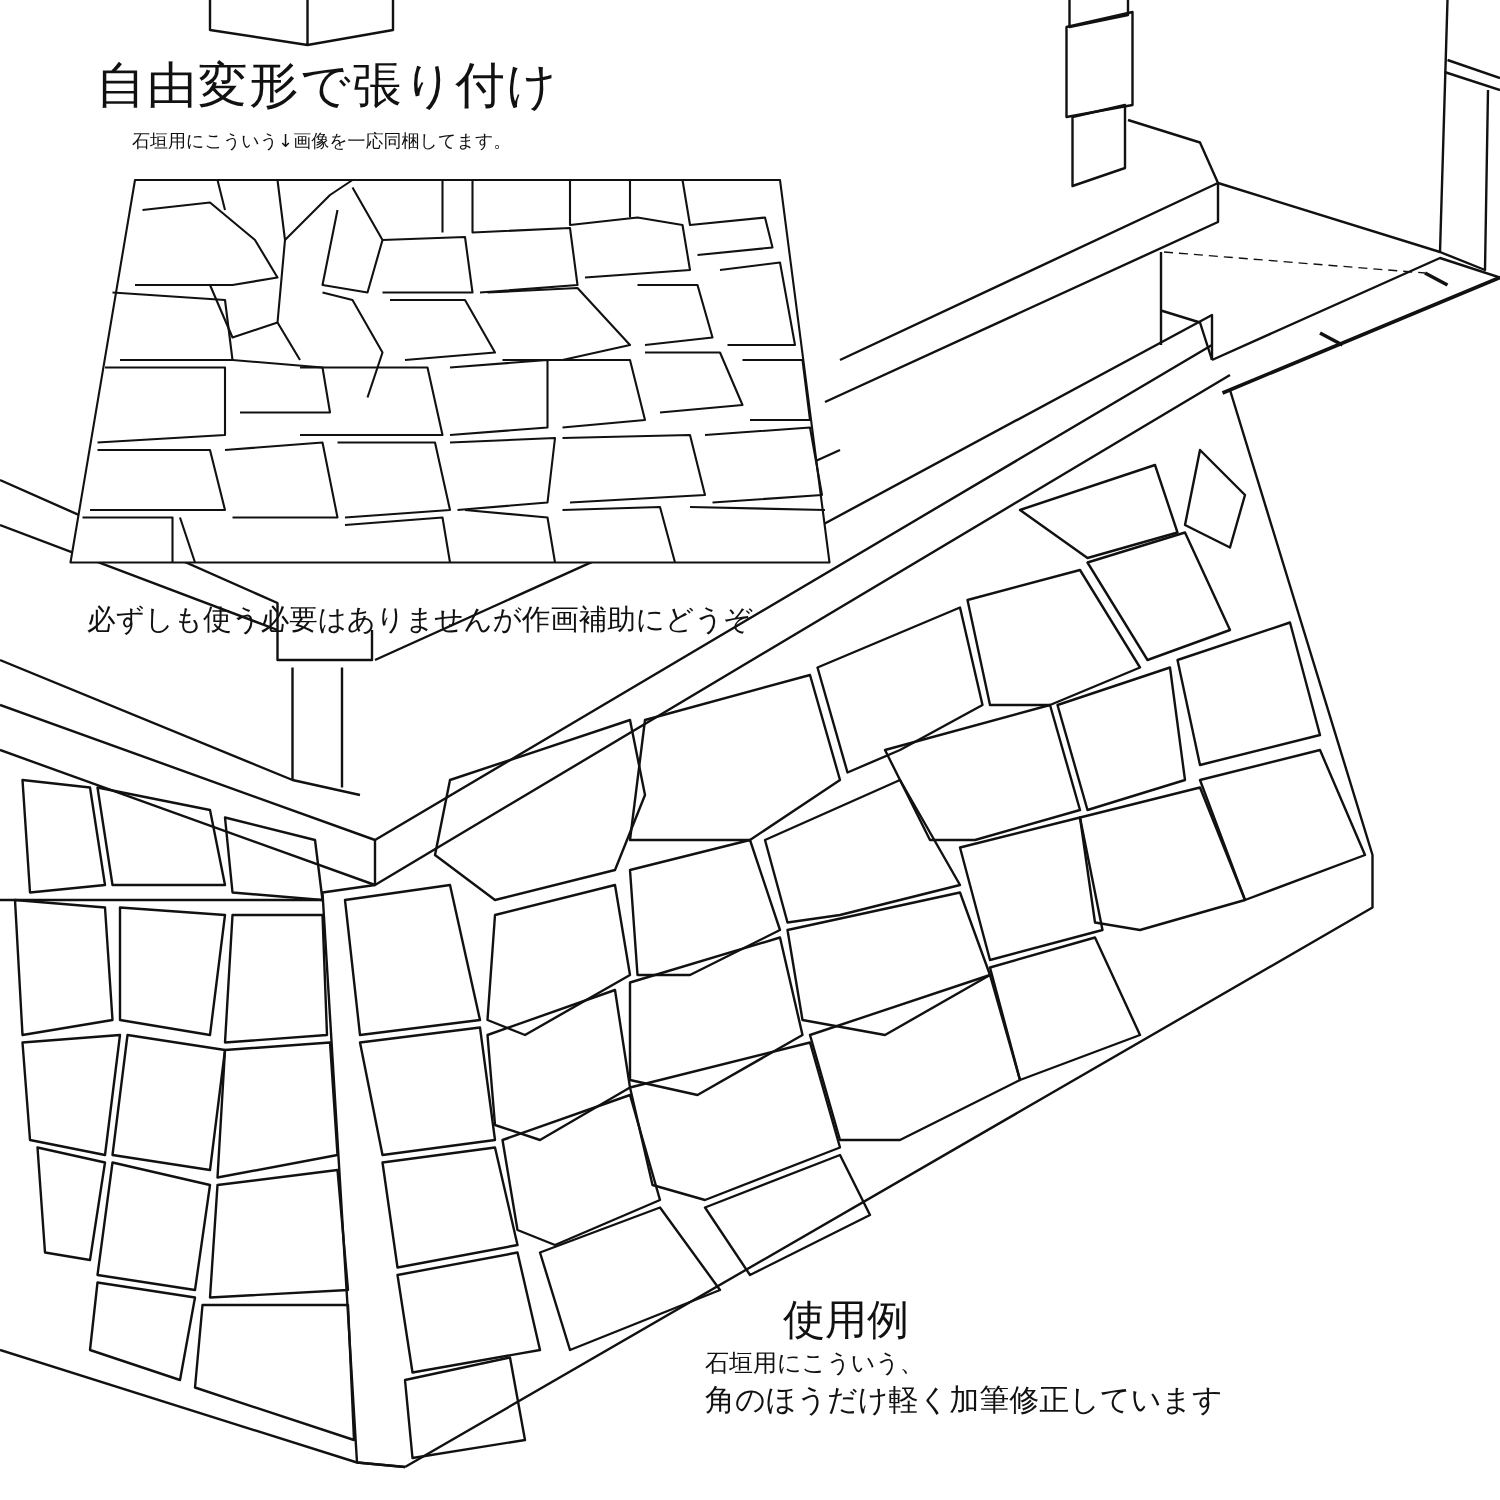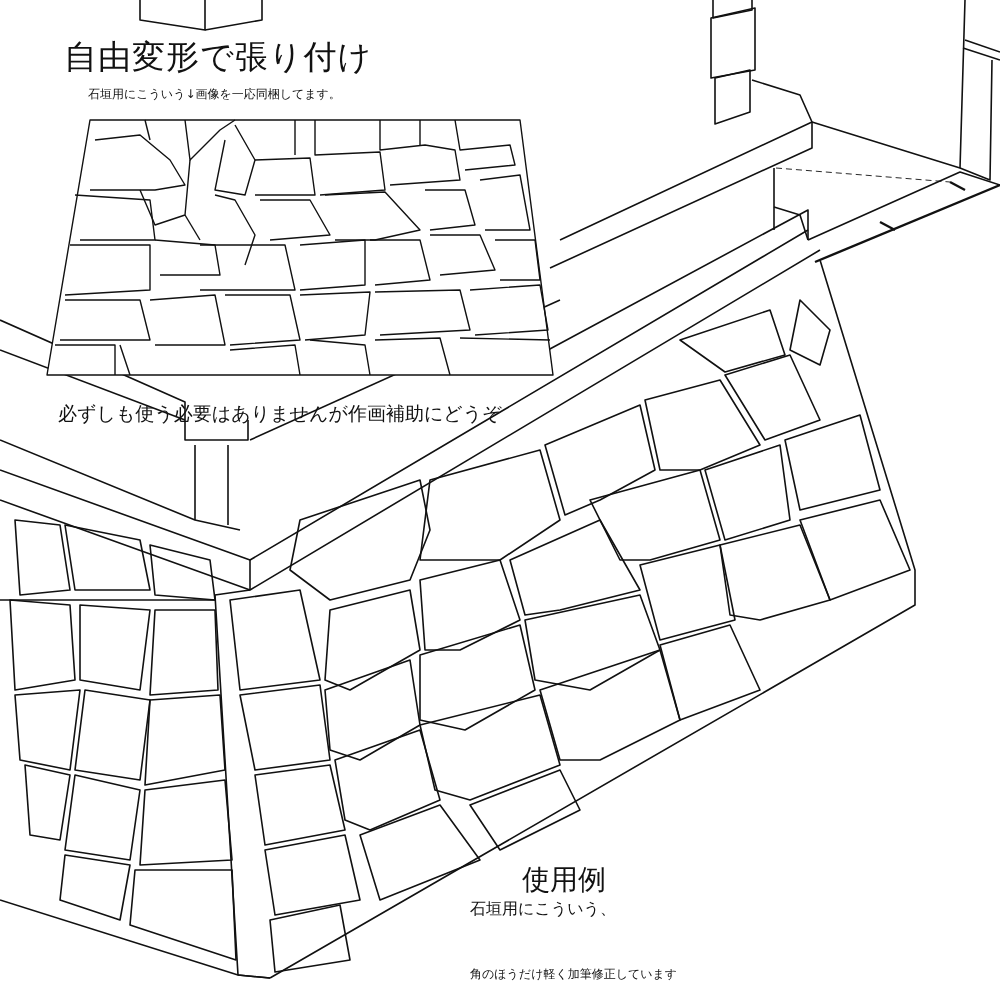--- a/index.html
+++ b/index.html
@@ -4,21 +4,21 @@
 <style>
   html,body{margin:0;padding:0;background:#fff;}
   body{width:1000px;height:1000px;position:relative;overflow:hidden;font-family:"DejaVu Sans",sans-serif;color:#111;}
   svg.art{position:absolute;left:0;top:0;width:1000px;height:1000px;}
   .txt{position:absolute;white-space:nowrap;background:transparent;line-height:1.15;}
   .title{left:64px;top:38px;font-size:33px;letter-spacing:1px;}
   .sub1{left:88px;top:88px;font-size:12px;}
   .sub2{left:58px;top:403px;font-size:19px;}
   .ex-title{left:522px;top:848px;font-size:28px;margin-top:16px;}
   .ex-l1{left:470px;top:900px;font-size:16px;}
-  .ex-l2{left:470px;top:968px;font-size:12px;}
+  .ex-l2{left:470px;top:922px;font-size:20px;}
 </style>
 </head>
 <body>
 
 <svg class="art" viewBox="0 0 1000 1000" xmlns="http://www.w3.org/2000/svg" fill="none" stroke="#111" stroke-width="1.6" stroke-linejoin="round">
 
   <g>
     <path d="M713 0 L713 18 L752 10 L752 0"></path>
     <path d="M711 18 L755 8 L755 70 L711 78 Z"></path>
     <path d="M715 78 L750 70 L750 112 L715 124 Z"></path>

